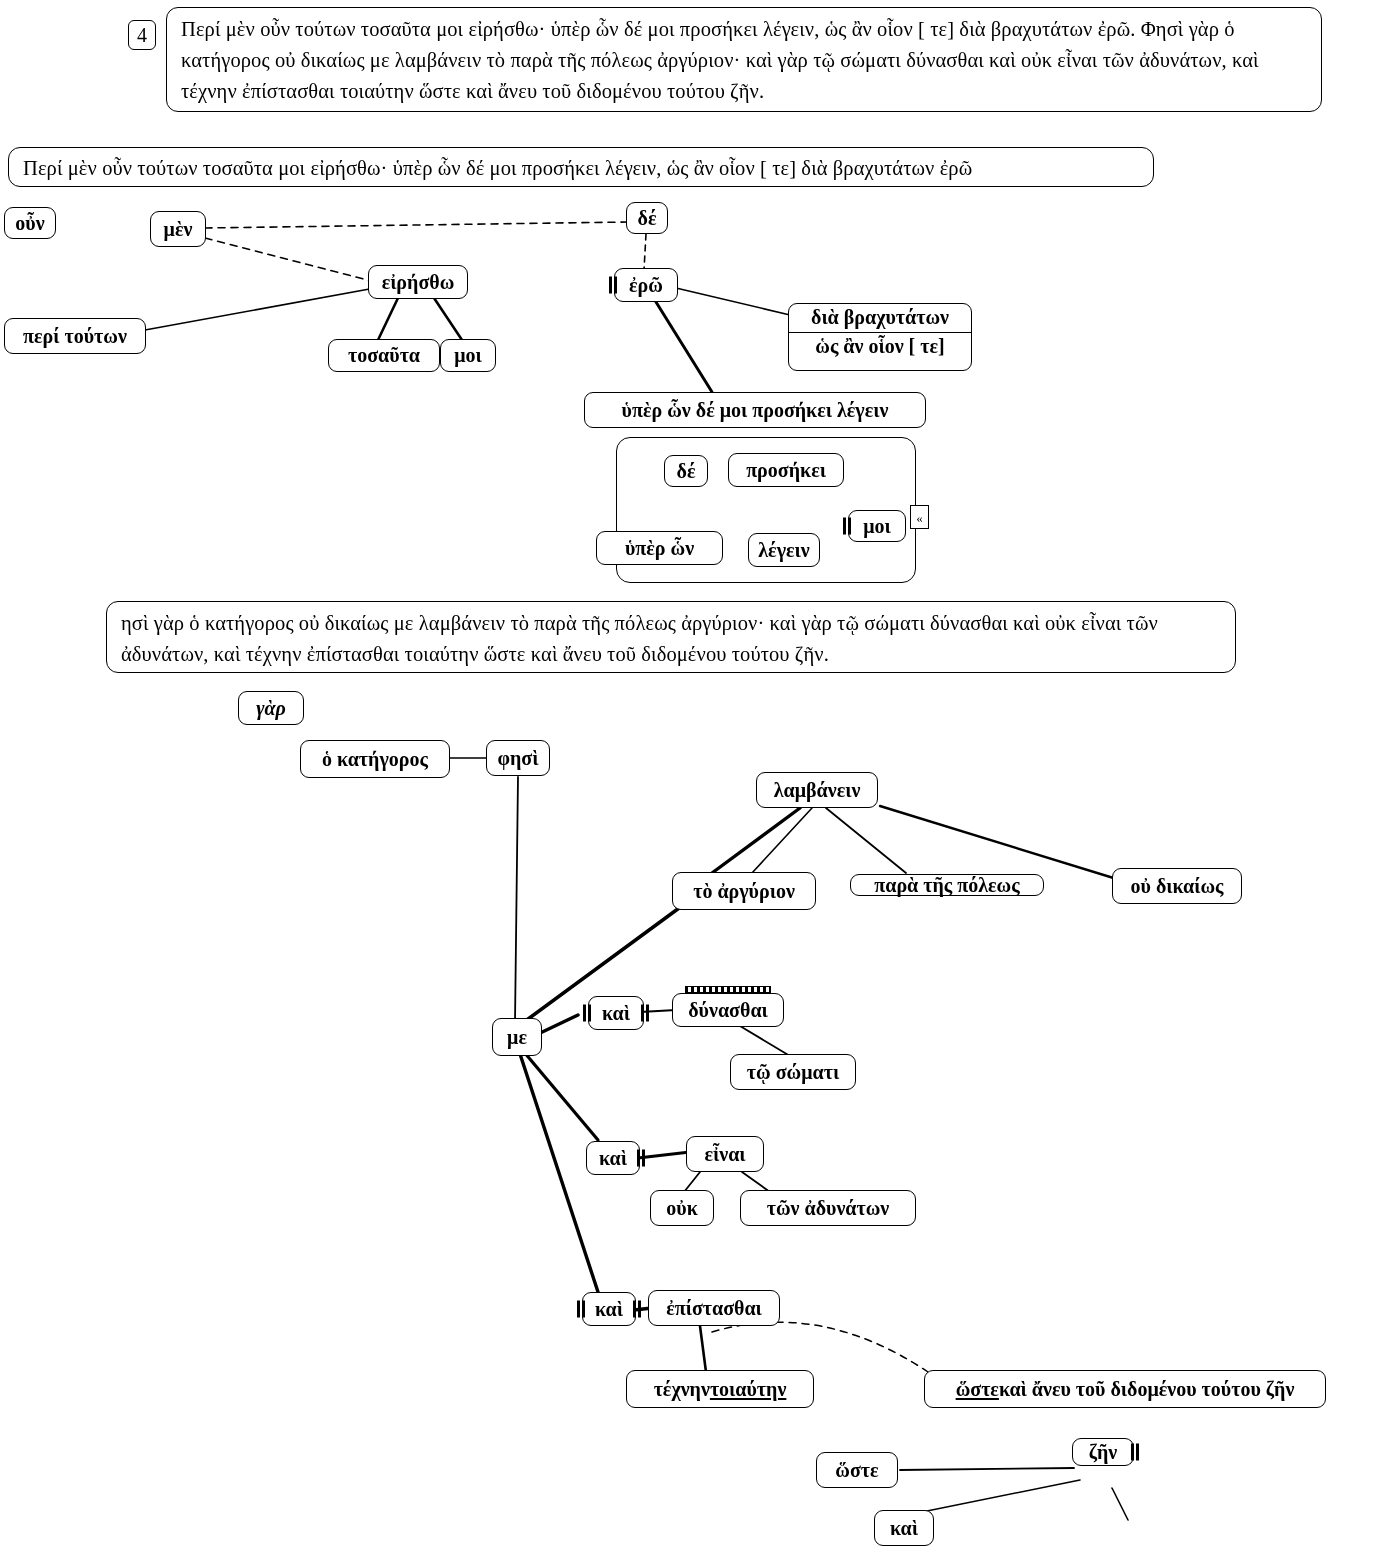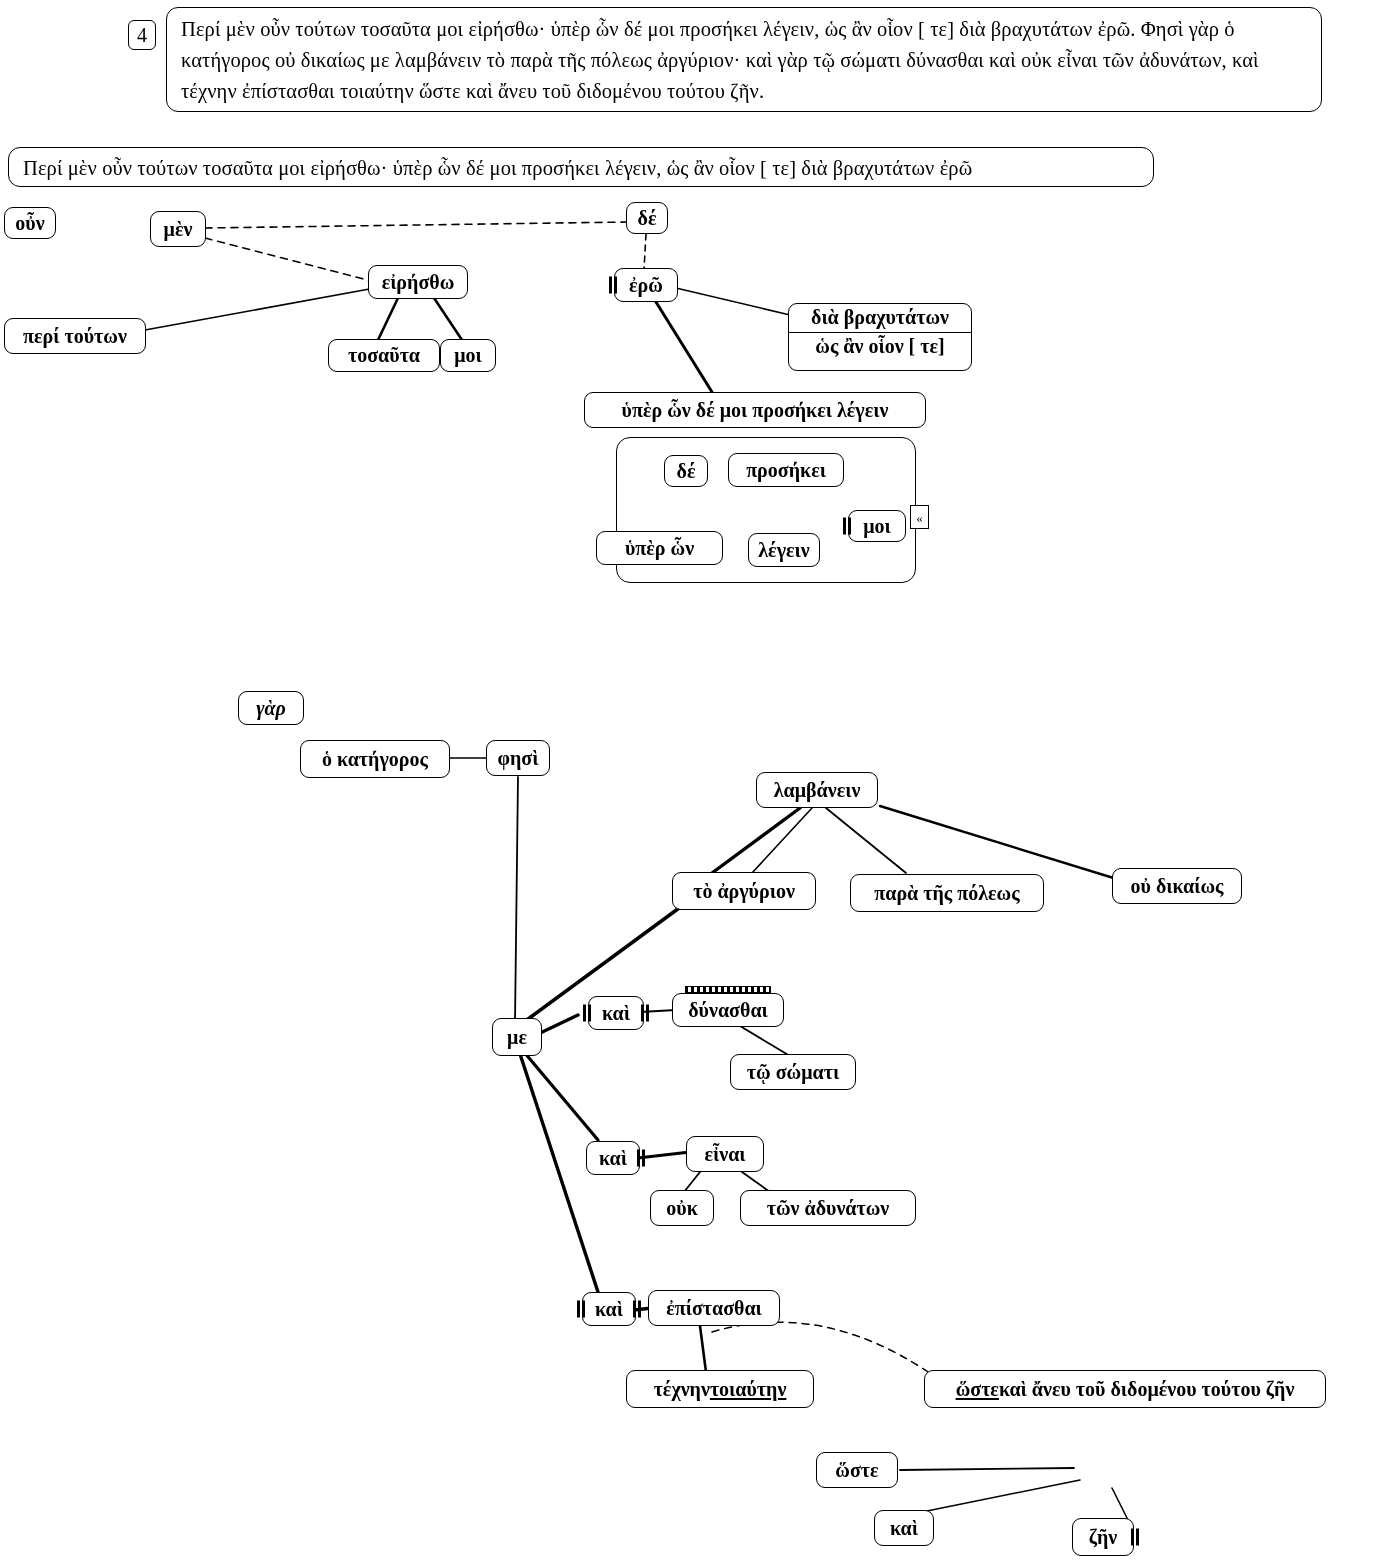--- a/index.html
+++ b/index.html
@@ -185,32 +185,33 @@
   <div class="node" style="left:848px;top:510px;width:58px;height:32px;">
     <span class="brk brk-l small">
         <span></span>
         <span></span>
       </span>
     <span>μοι</span>
   </div>
 
   <div class="marker" style="left:910px;top:505px;width:17px;height:22px;">«</div>
 
+  <div class="para" style="left:106px;top:601px;width:1130px;height:72px;">ησὶ γὰρ ὁ κατήγορος οὐ δικαίως με λαμβάνειν τὸ παρὰ τῆς πόλεως  ἀργύριον· καὶ γὰρ τῷ σώματι δύνασθαι καὶ οὐκ εἶναι τῶν ἀδυνάτων, καὶ τέχνην ἐπίστασθαι τοιαύτην ὥστε καὶ ἄνευ τοῦ διδομένου τούτου ζῆν.</div>
 
   <div class="node thin italic" style="left:238px;top:691px;width:66px;height:34px;">γὰρ</div>
 
   <div class="node" style="left:300px;top:740px;width:150px;height:38px;">ὁ κατήγορος</div>
 
   <div class="node" style="left:486px;top:740px;width:64px;height:36px;">φησὶ</div>
 
   <div class="node" style="left:756px;top:772px;width:122px;height:36px;">λαμβάνειν</div>
 
   <div class="node" style="left:672px;top:872px;width:144px;height:38px;">τὸ ἀργύριον</div>
 
-  <div class="node" style="left:850px;top:874px;width:194px;height:38px;">παρὰ τῆς πόλεως</div>
+  <div class="node" style="left:850px;top:874px;width:194px;height:22px;">παρὰ τῆς πόλεως</div>
 
   <div class="node" style="left:1112px;top:868px;width:130px;height:36px;">οὐ δικαίως</div>
 
   <div class="node" style="left:492px;top:1018px;width:50px;height:38px;">με</div>
 
   <div class="node thin" style="left:588px;top:996px;width:56px;height:34px;">
     <span class="brk brk-l small">
         <span></span>
         <span></span>
       </span>
@@ -261,21 +262,21 @@
       <u class="ul">τοιαύτην</u>
   </div>
 
   <div class="node" style="left:924px;top:1370px;width:402px;height:38px;">
     <u class="ul">ὥστε</u>
       <span> καὶ ἄνευ τοῦ διδομένου τούτου ζῆν</span>
   </div>
 
   <div class="node" style="left:816px;top:1452px;width:82px;height:36px;">ὥστε</div>
 
-  <div class="node" style="left:1072px;top:1518px;width:62px;height:38px;">
+  <div class="node" style="left:1072px;top:1438px;width:62px;height:28px;">
     <span>ζῆν</span>
     <span class="brk brk-r small">
         <span></span>
         <span></span>
       </span>
   </div>
 
   <div class="node" style="left:874px;top:1510px;width:60px;height:36px;">καὶ</div>
 
 

